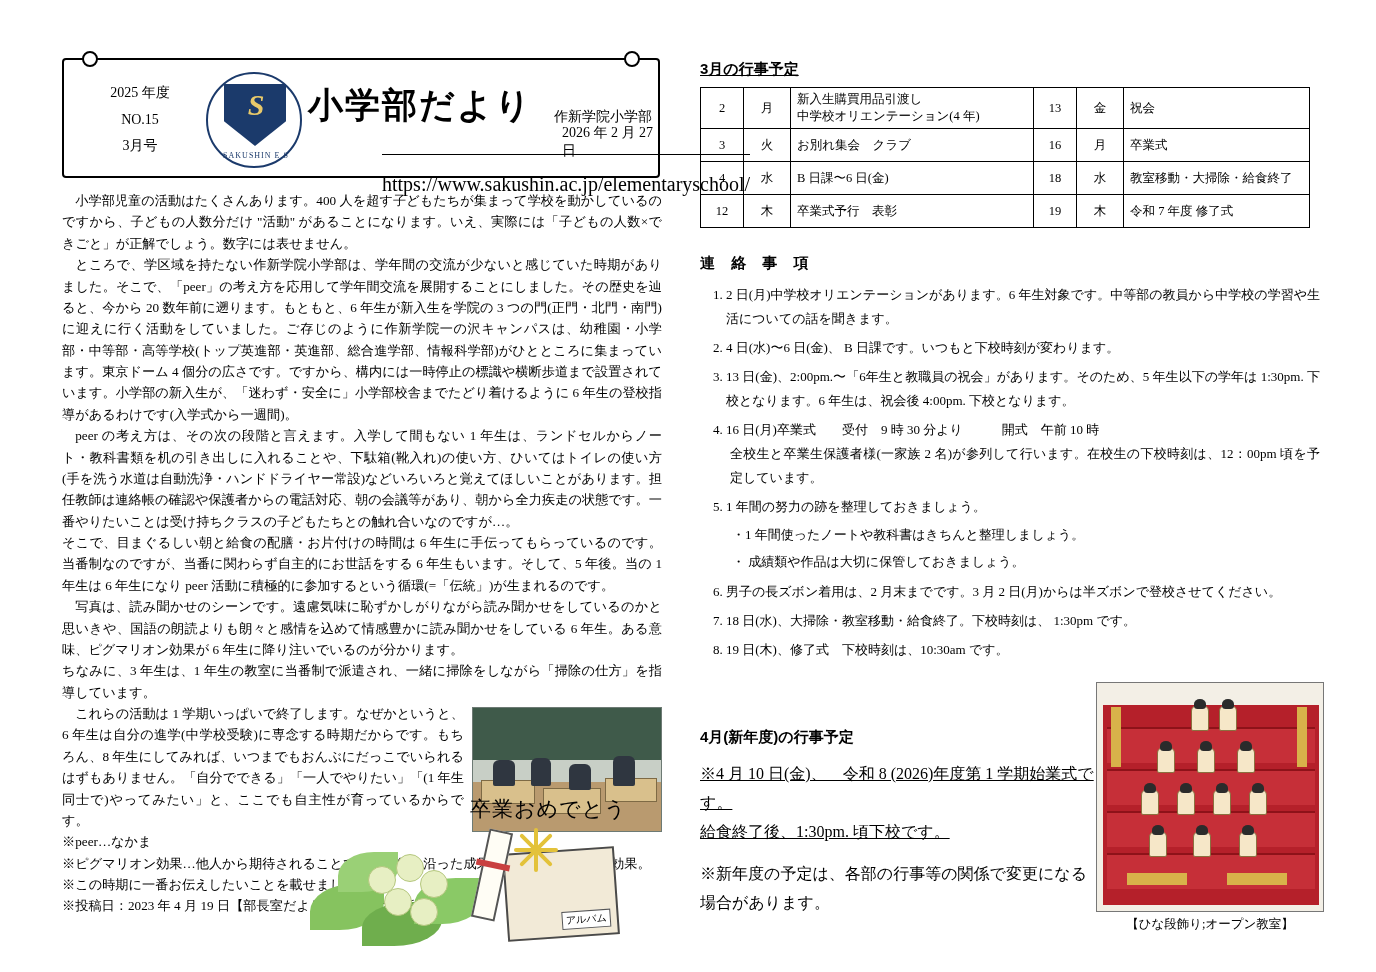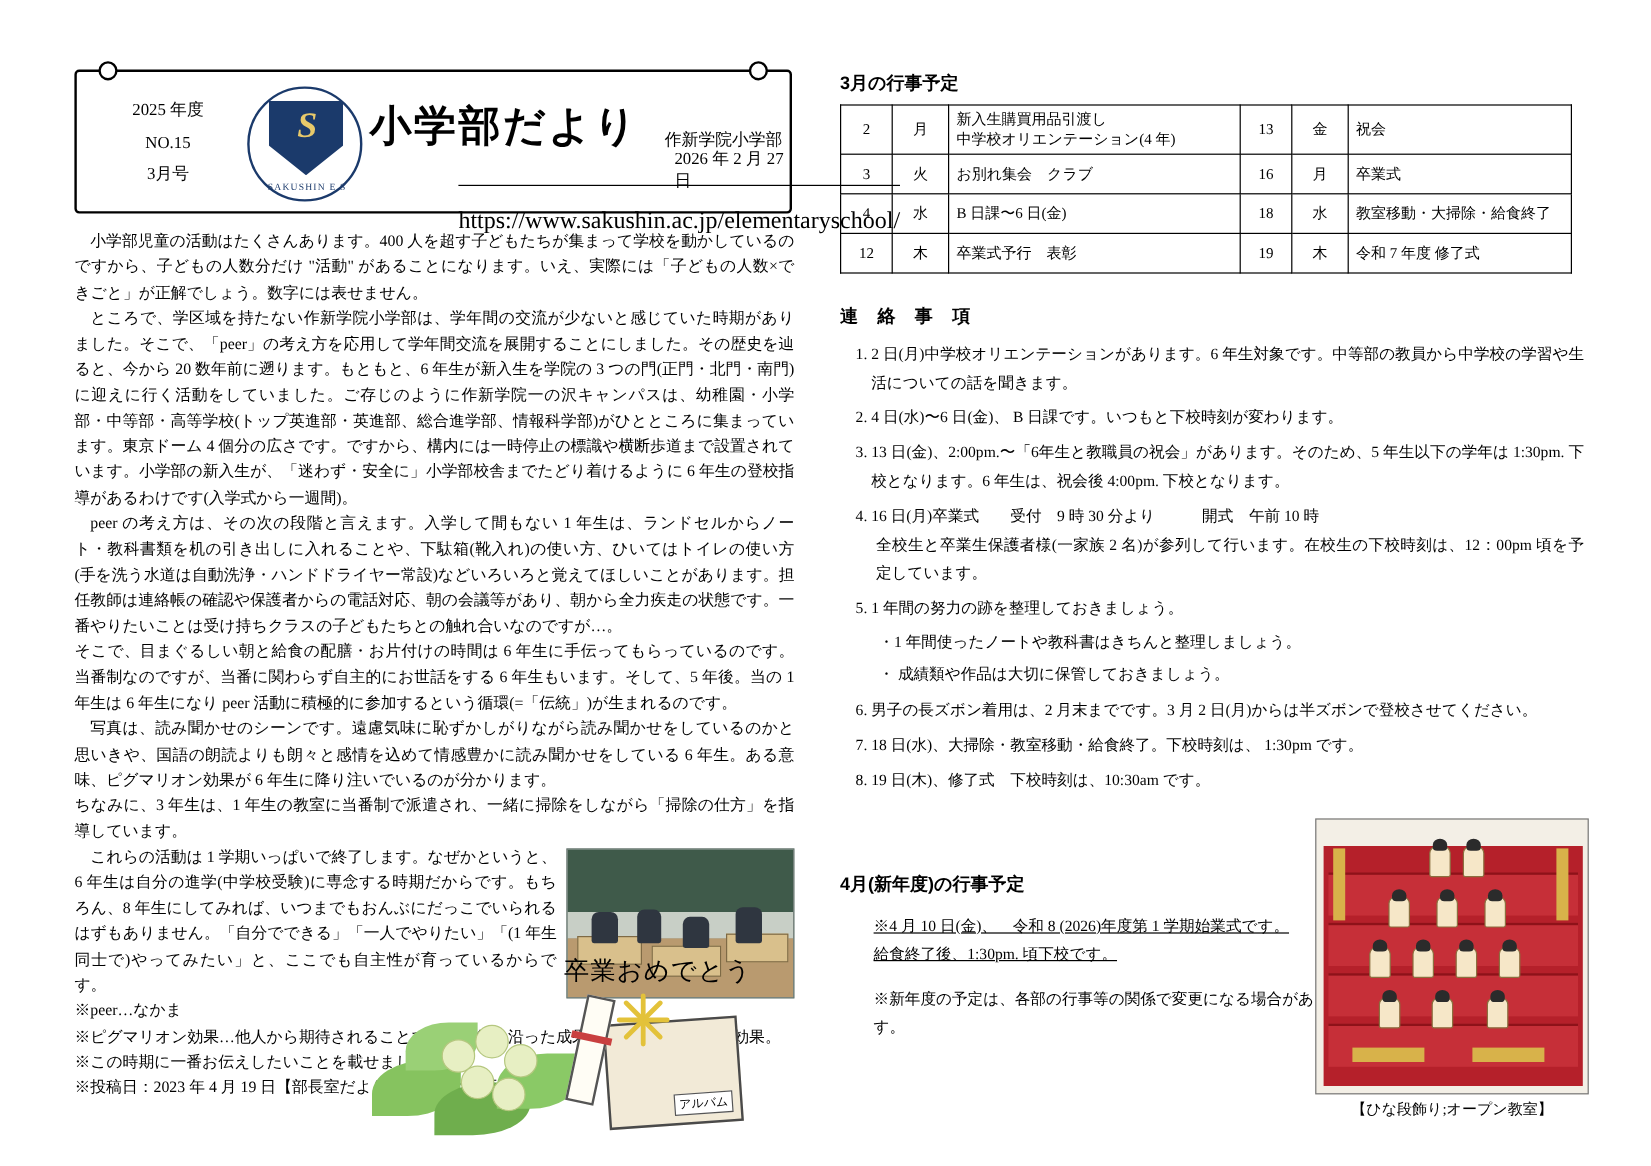--- a/index.html
+++ b/index.html
@@ -114,20 +114,21 @@
   .chrys{position:absolute;left:214px;top:38px;width:44px;height:44px;}
   .chrys i{position:absolute;left:20px;top:0;width:4px;height:22px;background:#e3c23a;border-radius:2px;transform-origin:50% 100%;}
 
   
   .right{
     position:absolute;left:700px;top:60px;width:620px;
   }
   .sec-title{
     font-family:"Liberation Sans",sans-serif;font-weight:bold;font-size:15px;
     margin:0 0 8px 0;
+    text-decoration:underline;
   }
   table.sched{
     border-collapse:collapse;width:610px;font-size:12.5px;
   }
   table.sched td{
     border:1px solid #000;padding:3px 6px;height:26px;vertical-align:middle;
   }
   td.c{text-align:center;width:30px;}
   td.d{text-align:center;width:34px;}
   td.ev{padding-left:8px;}
@@ -144,21 +145,21 @@
   ol.notes li{margin-bottom:5px;}
   ol.notes .sub{display:block;padding-left:4px;}
   ul.bul{list-style:none;margin:4px 0 0 0;padding-left:6px;}
   ul.bul li{margin-bottom:3px;}
 
   .apr-title{
     position:absolute;left:700px;top:728px;width:400px;
     font-family:"Liberation Sans",sans-serif;font-weight:bold;font-size:15px;
   }
   .apr-body{
-    position:absolute;left:700px;top:760px;width:400px;font-size:13px;line-height:1.8;margin-left:28px;
+    position:absolute;left:700px;top:760px;width:400px;font-size:16px;line-height:1.8;
   }
   .ul-line{text-decoration:underline;}
 
   
   .hina{
     position:absolute;left:1096px;top:682px;width:228px;height:230px;
     border:1px solid #777;box-sizing:border-box;background:#f3efe6;overflow:hidden;
   }
   .hina .carpet{position:absolute;left:6px;top:22px;width:216px;height:200px;background:#b5202a;}
   .hina .step{position:absolute;left:10px;width:208px;background:#c62f38;border-top:2px solid #8e1219;}

